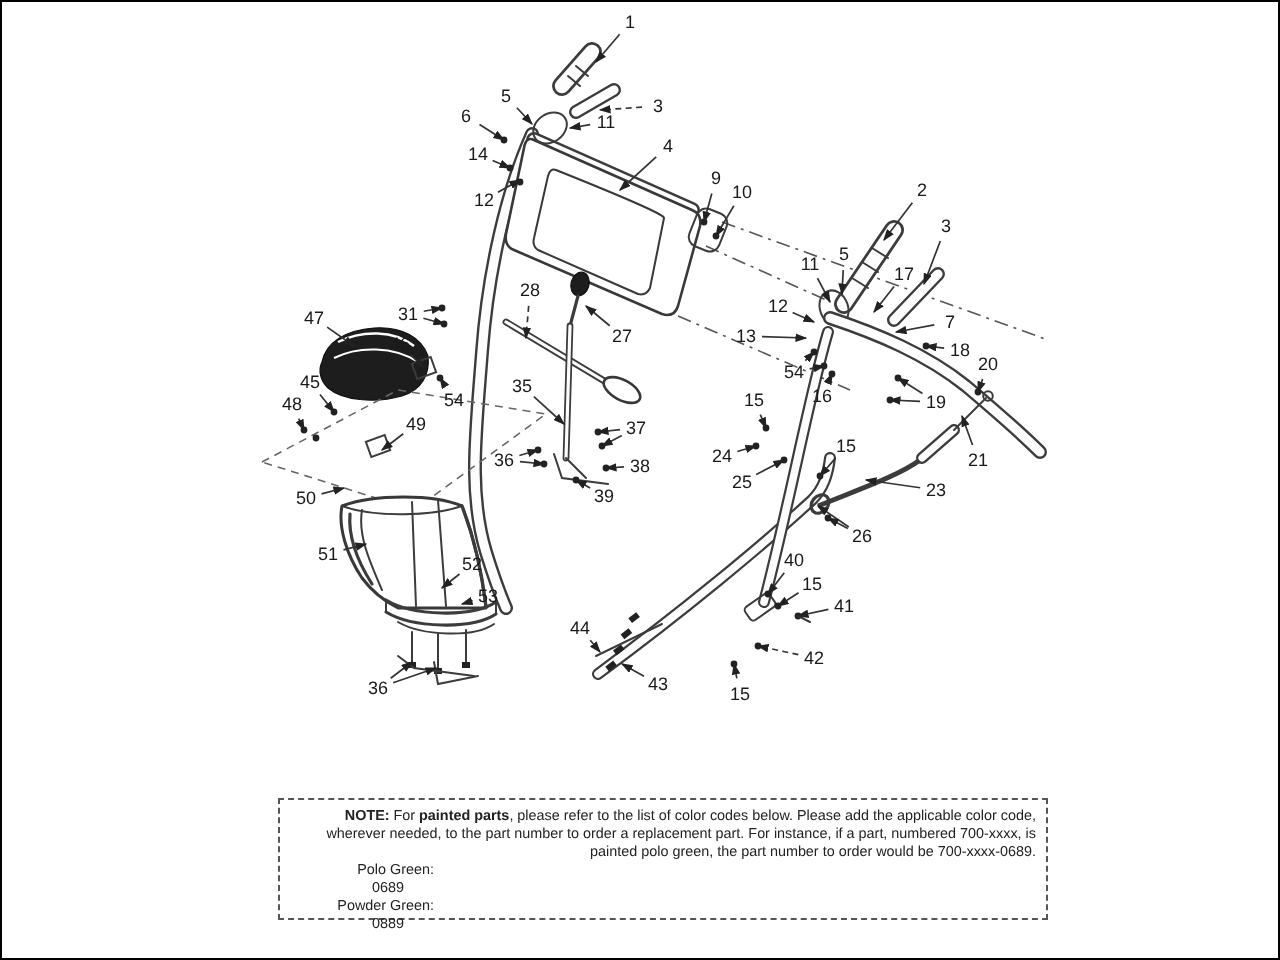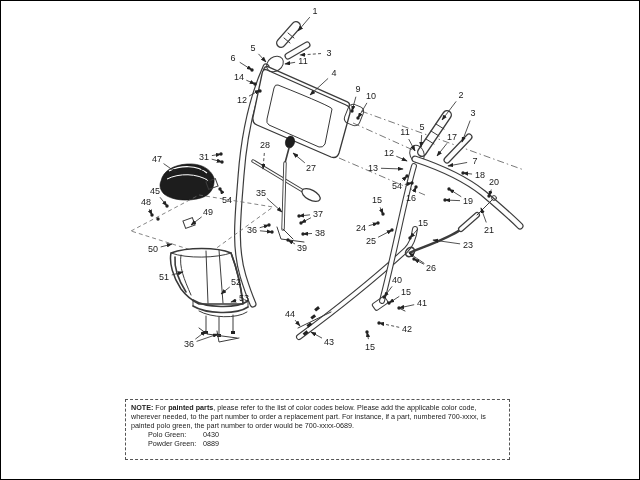--- a/index.html
+++ b/index.html
@@ -10,23 +10,23 @@
   .thin{fill:none;stroke:#3c3c3c;stroke-width:1;stroke-linecap:round;}
   .thin2{fill:none;stroke:#3c3c3c;stroke-width:1.6;stroke-linecap:round;}
   .panel{fill:#ffffff;stroke:#383838;stroke-width:1.3;stroke-linejoin:round;}
   .dark{fill:#1d1d1d;stroke:#111;stroke-width:.6;}
   .dashdot{fill:none;stroke:#555;stroke-width:.8;stroke-dasharray:7 3 1.5 3;}
   .dashbox{fill:none;stroke:#666;stroke-width:.8;stroke-dasharray:4 3;}
   .fast{fill:#222;stroke:none;}
   .leader{stroke:#333;stroke-width:.85;fill:none;}
   .leader.dash{stroke-dasharray:3 2.2;}
   .callout{font:9px "Liberation Sans",sans-serif;fill:#1a1a1a;text-anchor:middle;}
-  .note-box{position:absolute;left:124px;top:398px;width:385px;height:61px;border:1px dashed #555;background:#fff;box-sizing:border-box;padding:3px 5px 2px 5px;font-size:7.2px;line-height:1.25;color:#222;}
+  .note-box{position:absolute;left:138px;top:398px;width:385px;height:61px;border:1px dashed #555;background:#fff;box-sizing:border-box;padding:3px 5px 2px 5px;font-size:7.2px;line-height:1.25;color:#222;text-align:right;}
   .note-box b{font-weight:bold;}
-  .color-row{display:flex;margin-left:17px;}
+  .color-row{display:flex;margin-left:17px;flex-direction:column;}
   .cname{width:55px;}
   .ccode{width:40px;}
 </style>
 </head>
 <body>
 
 <div id="page">
 
   <svg width="640" height="480" viewBox="0 0 640 480">
     <defs>
@@ -290,20 +290,20 @@
         <line x1="194.35486266381756" y1="338.1403991394336" x2="205" y2="330" class="leader" marker-end="url(#arrow)"></line>
         <line x1="195.56298385301017" y1="340.39207453344477" x2="217" y2="333" class="leader" marker-end="url(#arrow)"></line>
         <text x="188" y="346" class="callout">36</text>
       </g>
   </svg>
 
   <div class="note-box">
     <div><b>NOTE:</b> <span>For</span> <b>painted parts</b><span>, please refer to the list of color codes below. Please add the applicable color code, wherever needed, to the part number to order a replacement part. For instance, if a part, numbered 700-xxxx, is painted polo green, the part number to order would be 700-xxxx-0689.</span></div>
     <div class="color-row">
       <span class="cname">Polo Green:</span>
-      <span class="ccode">0430</span>
+      <span class="ccode">0689</span>
     </div>
     <div class="color-row">
       <span class="cname">Powder Green:</span>
       <span class="ccode">0889</span>
     </div>
   </div>
 </div>
 
 </body></html>

